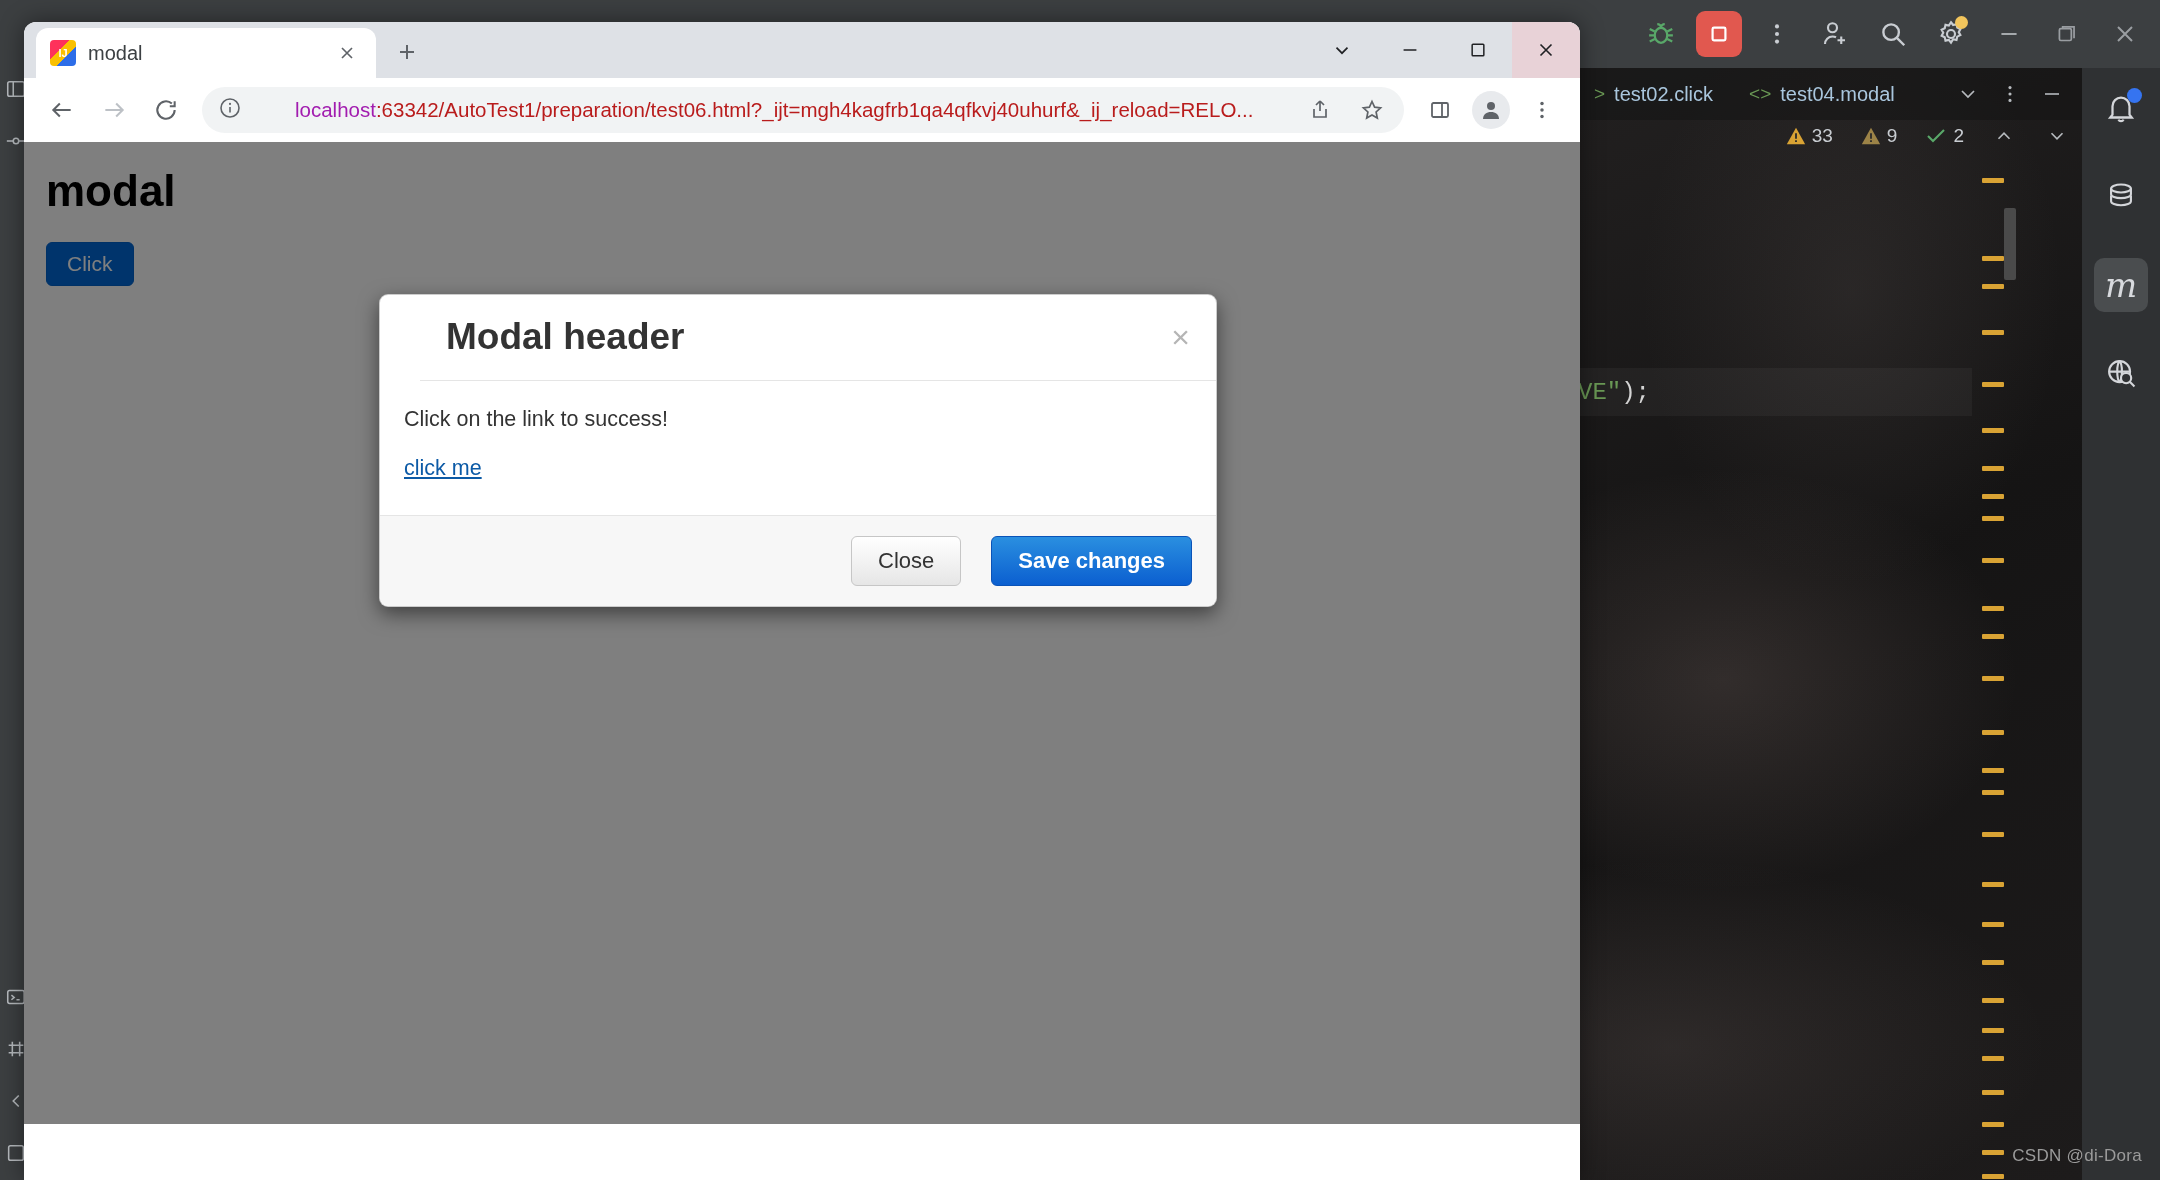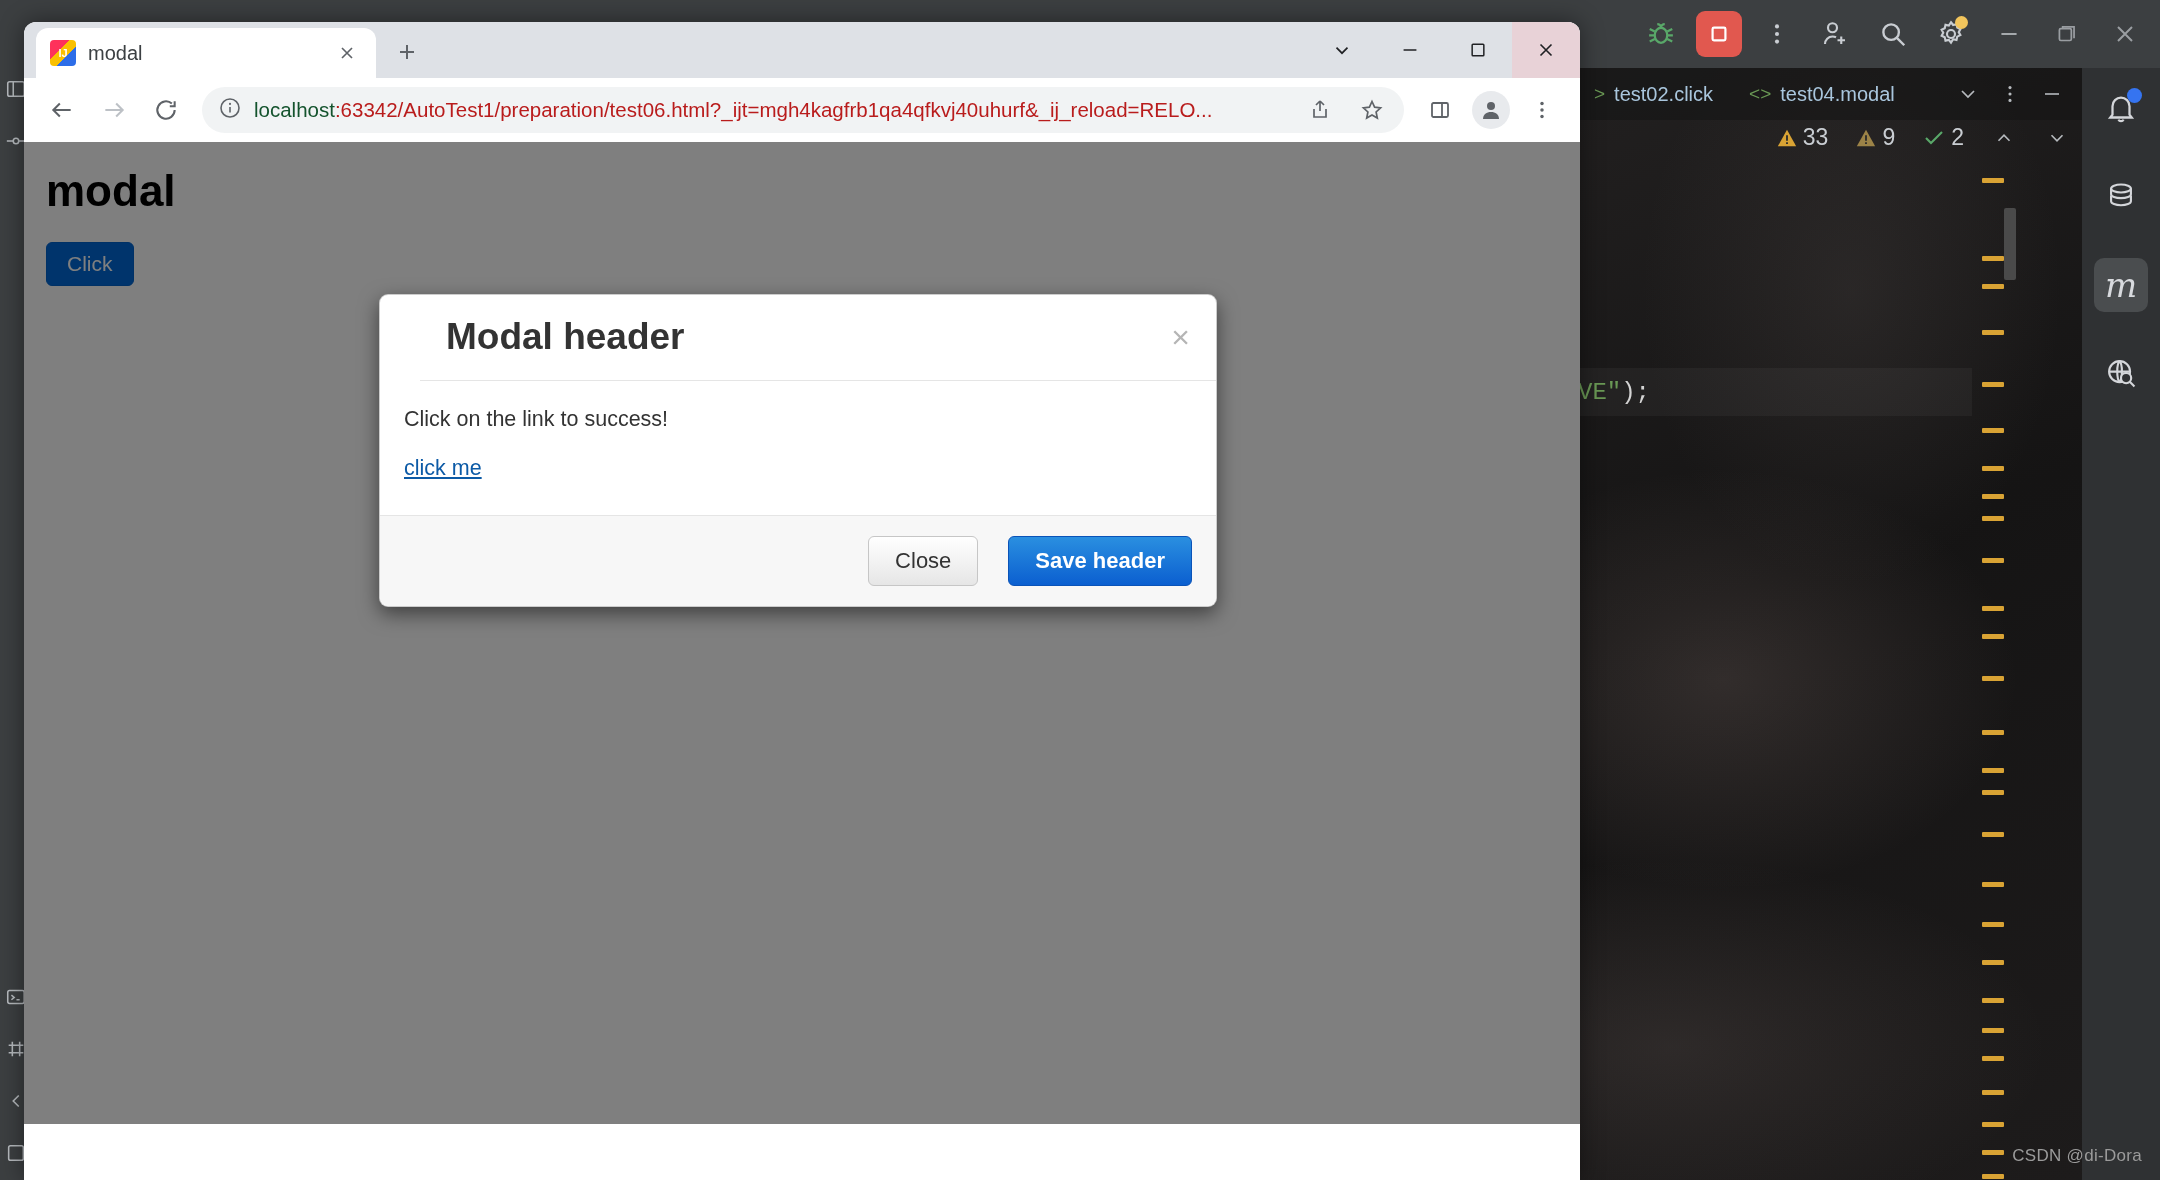--- a/index.html
+++ b/index.html
@@ -77,21 +77,21 @@
     display: flex; align-items: center; gap: 9px;
     padding: 0 18px; height: 52px; color: #a9c6dd; font-size: 20px;
   }
   .ide-tab .tag-ic { color: #6a9955; font-size: 19px; }
   .ide-tab-ctrls { margin-left: auto; display: flex; align-items: center; gap: 2px; padding-right: 10px; }
   .ide-tab-ctrl { width: 40px; height: 52px; display:flex; align-items:center; justify-content:center; }
 
   .ide-inspect {
     position: absolute; right: 12px; top: 56px;
     display: flex; align-items: center; gap: 27px;
-    font-size: 23px; color: #c9cdd2;
+    font-size: 19px; color: #c9cdd2;
   }
   .insp-group { display: flex; align-items: center; gap: 5px; }
   .insp-chev { width: 26px; display: flex; justify-content: center; color:#b9bdc2; }
 
   .ide-code {
     position: absolute; left: 0; top: 300px; right: 110px; height: 48px;
     background: rgba(255,255,255,0.045);
     display: flex; align-items: center;
     font-family: "Liberation Mono", monospace; font-size: 24px;
   }
@@ -177,21 +177,21 @@
   }
   .om-btn { width: 48px; height: 48px; display:flex; align-items:center;
     justify-content:center; border-radius: 50%; flex:none; }
   .om-field {
     flex: 1; height: 46px; background: #f1f3f4; border-radius: 24px;
     display: flex; align-items: center; padding: 0 12px 0 16px; gap: 12px;
     margin: 0 8px; min-width: 0;
   }
   .om-url { font-size: 20.5px; color: #202124; white-space: nowrap;
     overflow: hidden; text-overflow: ellipsis; flex: 1; }
-  .om-url .host { color: #14532d; }
+  .om-url .host { color: #a21caf; margin-left: 41px; }
   .om-url .rest { color: #b91c1c; }
   .om-right { display: flex; align-items: center; gap: 2px; }
   .avatar-btn {
     width: 38px; height: 38px; border-radius: 50%; background: #e8eaed;
     display:flex; align-items:center; justify-content:center; margin: 0 6px;
   }
 
   .chrome-infobar {
     height: 56px; background: #fff; border-bottom: 1px solid #dadce0;
     display: flex; align-items: center; padding: 0 18px;
@@ -604,17 +604,17 @@
       <div class="modal-header">
         <span class="modal-title">Modal header</span>
         <span class="modal-x">×</span>
       </div>
       <div class="modal-body">
         <div class="modal-text">Click on the link to success!</div>
         <a class="modal-link" href="#">click me</a>
       </div>
       <div class="modal-footer">
         <button class="btn-close">Close</button>
-        <button class="btn-save">Save header</button>
+        <button class="btn-save">Save changes</button>
       </div>
     </div>
   </div>
 </div>
 
 </body></html>

